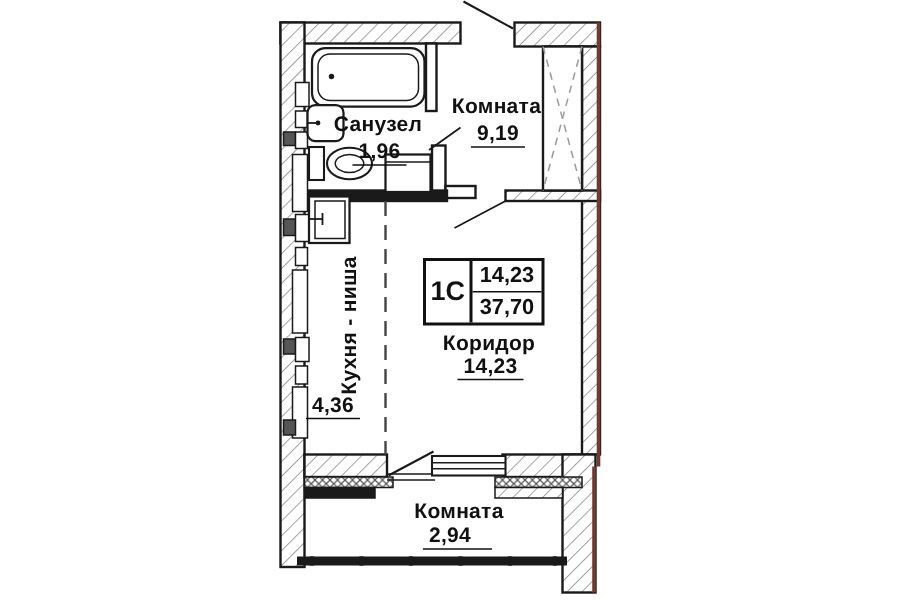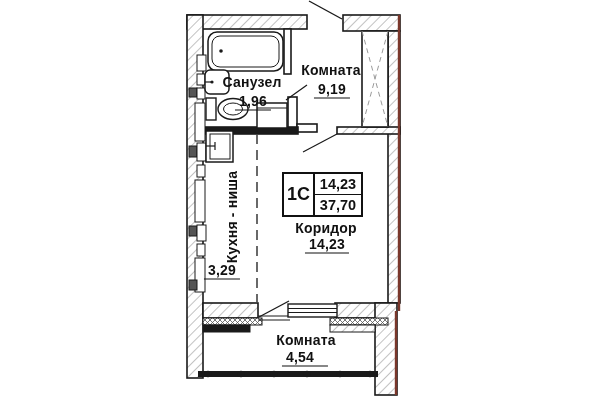--- a/index.html
+++ b/index.html
@@ -159,27 +159,27 @@
     </g>
   </svg>
 
   <div class="lbl" style="left:252px;top:82px">Санузел</div>
   <div class="lbl" style="left:253px;top:102px"><span class="area">1,96</span></div>
 
   <div class="lbl" style="left:331px;top:70px">Комната</div>
   <div class="lbl" style="left:332px;top:90px"><span class="area">9,19</span></div>
 
   <div class="lbl rot" style="left:232px;top:217px">Кухня - ниша</div>
-  <div class="lbl" style="left:222px;top:271px"><span class="area">3,29</span></div>
+  <div class="lbl" style="left:222px;top:271px"><span class="area">4,36</span></div>
 
   <div class="lbl" style="left:326px;top:228px">Коридор</div>
   <div class="lbl" style="left:327px;top:245px"><span class="area">14,23</span></div>
 
   <div class="lbl" style="left:306px;top:340px">Комната</div>
-  <div class="lbl" style="left:305px;top:358px"><span class="area ext">4,54</span></div>
+  <div class="lbl" style="left:305px;top:358px"><span class="area ext">2,94</span></div>
 
   <div class="infobox">
     <div class="type">1С</div>
     <div class="areas">
       <div class="cell top">14,23</div>
       <div class="cell">37,70</div>
     </div>
   </div>
 
 </div>

